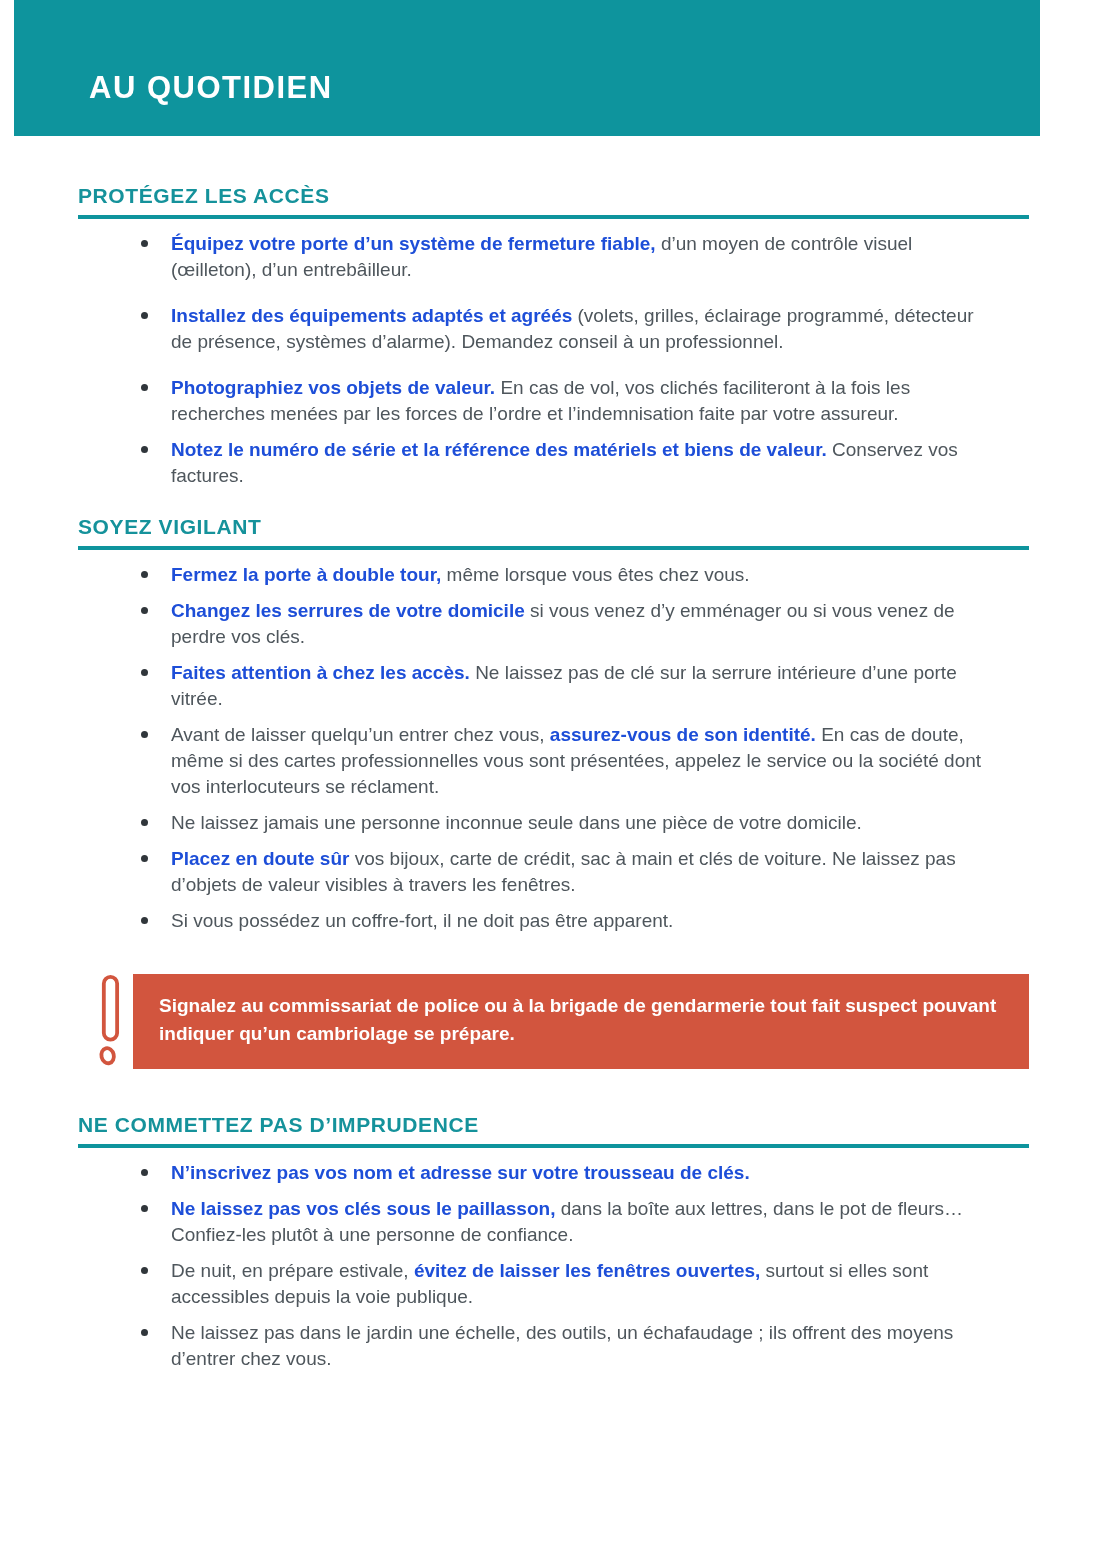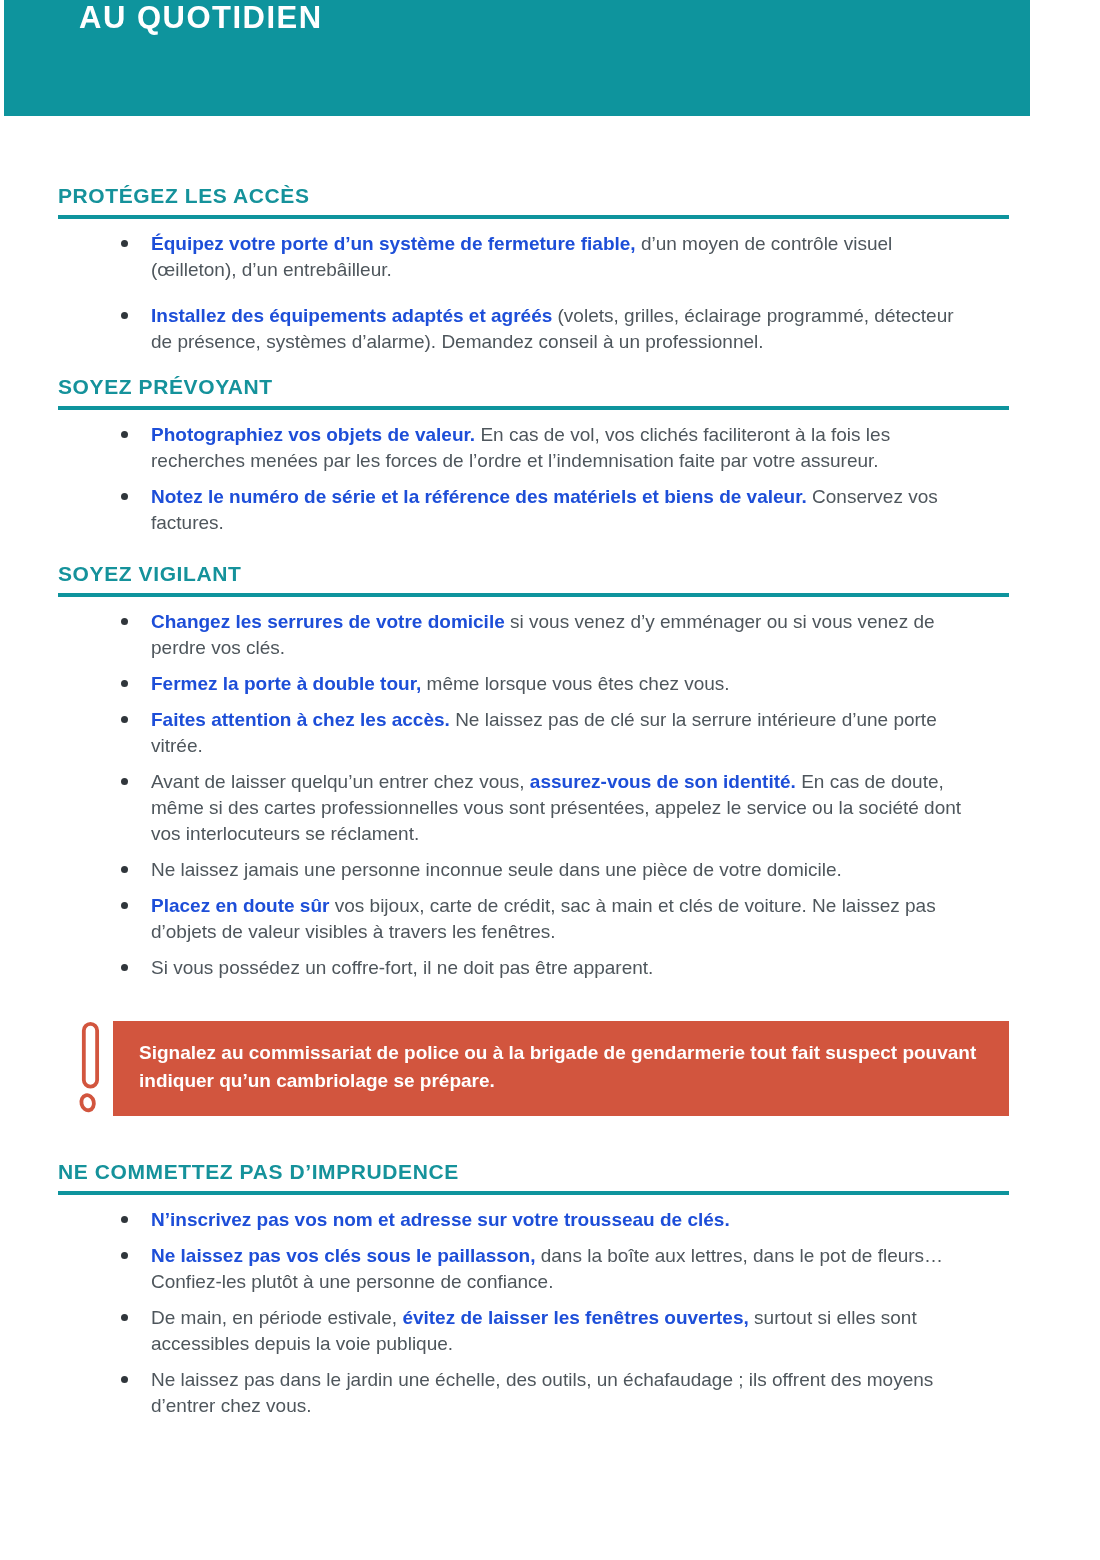--- a/index.html
+++ b/index.html
@@ -5,32 +5,32 @@
   html,body{margin:0;padding:0;}
   body{
     width:1100px;height:1560px;
     background:#ffffff;
     font-family:"Liberation Sans", sans-serif;
   }
   .page{position:relative;width:1100px;height:1560px;overflow:hidden;background:#ffffff;}
 
   
   .banner{
-    position:absolute;top:0;left:4px;
-    width:1026px;height:116px;
+    position:absolute;top:0;left:14px;
+    width:1026px;height:136px;
     background:#0e949d;
-    display:flex;align-items:flex-start;
+    display:flex;align-items:flex-end;
   }
   .banner h1{
     margin:0 0 30px 75px;
     font-size:31px;font-weight:bold;color:#ffffff;
     letter-spacing:1.5px;
   }
 
-  .content{position:absolute;top:136px;left:58px;width:951px;}
+  .content{position:absolute;top:136px;left:78px;width:951px;}
 
   section h2{
     margin:0;
     font-size:21px;font-weight:bold;color:#15929b;
     letter-spacing:0.6px;
     padding-bottom:7px;
     border-bottom:4px solid #0e949d;
   }
   .s0{margin-top:48px;}
   .s1{margin-top:20px;}
@@ -91,32 +91,31 @@
 
     <section class="s0">
         <h2>PROTÉGEZ LES ACCÈS</h2>
         <ul class="bullets">
           <li><strong>Équipez votre porte d’un système de fermeture fiable,</strong><span> d’un moyen de contrôle visuel (œilleton), d’un entrebâilleur.</span></li>
           <li><strong>Installez des équipements adaptés et agréés</strong><span> (volets, grilles, éclairage programmé, détecteur de présence, systèmes d’alarme). Demandez conseil à un professionnel.</span></li>
         </ul>
       </section>
 
     <section class="s1">
-        <h2>SOYEZ PRÉVOYANT</h2>
         <ul class="bullets">
           <li><strong>Photographiez vos objets de valeur.</strong><span> En cas de vol, vos clichés faciliteront à la fois les recherches menées par les forces de l’ordre et l’indemnisation faite par votre assureur.</span></li>
           <li><strong>Notez le numéro de série et la référence des matériels et biens de valeur.</strong><span> Conservez vos factures.</span></li>
         </ul>
       </section>
 
     <section class="s2">
         <h2>SOYEZ VIGILANT</h2>
         <ul class="bullets">
+          <li><strong>Fermez la porte à double tour,</strong><span> même lorsque vous êtes chez vous.</span></li>
           <li><strong>Changez les serrures de votre domicile</strong><span> si vous venez d’y emménager ou si vous venez de perdre vos clés.</span></li>
-          <li><strong>Fermez la porte à double tour,</strong><span> même lorsque vous êtes chez vous.</span></li>
           <li><strong>Faites attention à chez les accès.</strong><span> Ne laissez pas de clé sur la serrure intérieure d’une porte vitrée.</span></li>
           <li><span>Avant de laisser quelqu’un entrer chez vous, </span><strong>assurez-vous de son identité.</strong><span> En cas de doute, même si des cartes professionnelles vous sont présentées, appelez le service ou la société dont vos interlocuteurs se réclament.</span></li>
           <li><span>Ne laissez jamais une personne inconnue seule dans une pièce de votre domicile.</span></li>
           <li><strong>Placez en doute sûr</strong><span> vos bijoux, carte de crédit, sac à main et clés de voiture. Ne laissez pas d’objets de valeur visibles à travers les fenêtres.</span></li>
           <li><span>Si vous possédez un coffre-fort, il ne doit pas être apparent.</span></li>
         </ul>
       </section>
 
     <aside class="callout-row">
       <span class="callout-icon">
@@ -128,19 +127,19 @@
       <div class="callout-box">
         <span>Signalez au commissariat de police ou à la brigade de gendarmerie tout fait suspect pouvant indiquer qu’un cambriolage se prépare.</span>
       </div>
     </aside>
 
     <section class="s3">
         <h2>NE COMMETTEZ PAS D’IMPRUDENCE</h2>
         <ul class="bullets">
           <li><strong>N’inscrivez pas vos nom et adresse sur votre trousseau de clés.</strong></li>
           <li><strong>Ne laissez pas vos clés sous le paillasson,</strong><span> dans la boîte aux lettres, dans le pot de fleurs… Confiez-les plutôt à une personne de confiance.</span></li>
-          <li><span>De main, en période estivale, </span><strong>évitez de laisser les fenêtres ouvertes,</strong><span> surtout si elles sont accessibles depuis la voie publique.</span></li>
+          <li><span>De nuit, en prépare estivale, </span><strong>évitez de laisser les fenêtres ouvertes,</strong><span> surtout si elles sont accessibles depuis la voie publique.</span></li>
           <li><span>Ne laissez pas dans le jardin une échelle, des outils, un échafaudage ; ils offrent des moyens d’entrer chez vous.</span></li>
         </ul>
       </section>
 
   </main>
 </div>
 
 </body></html>

